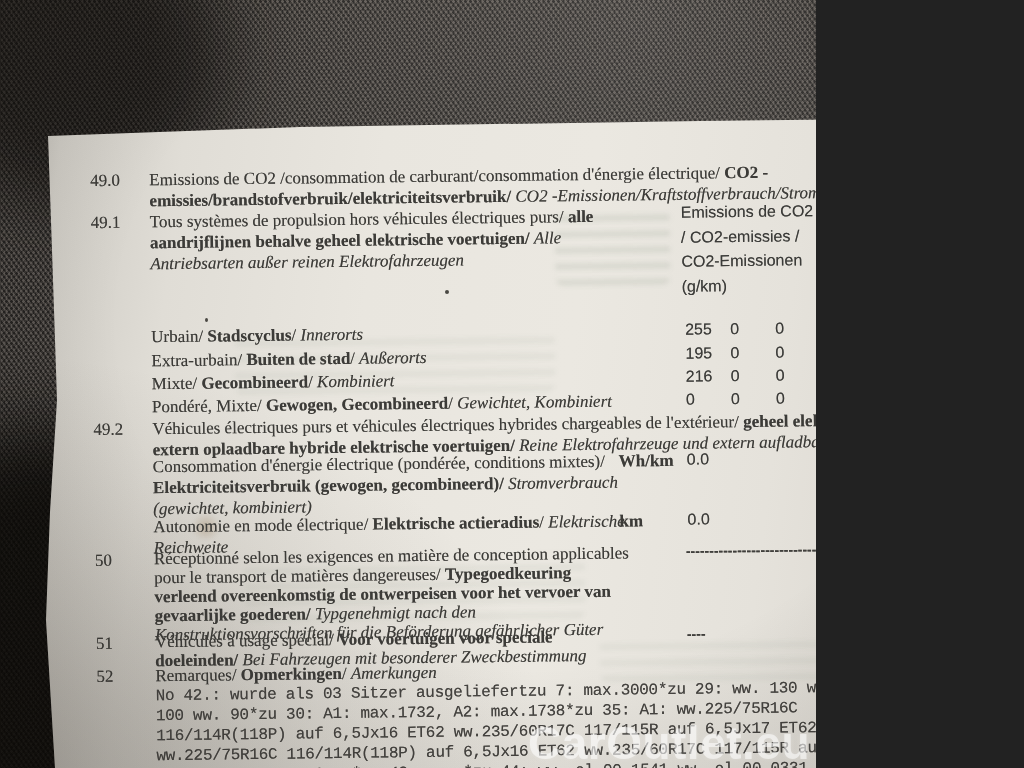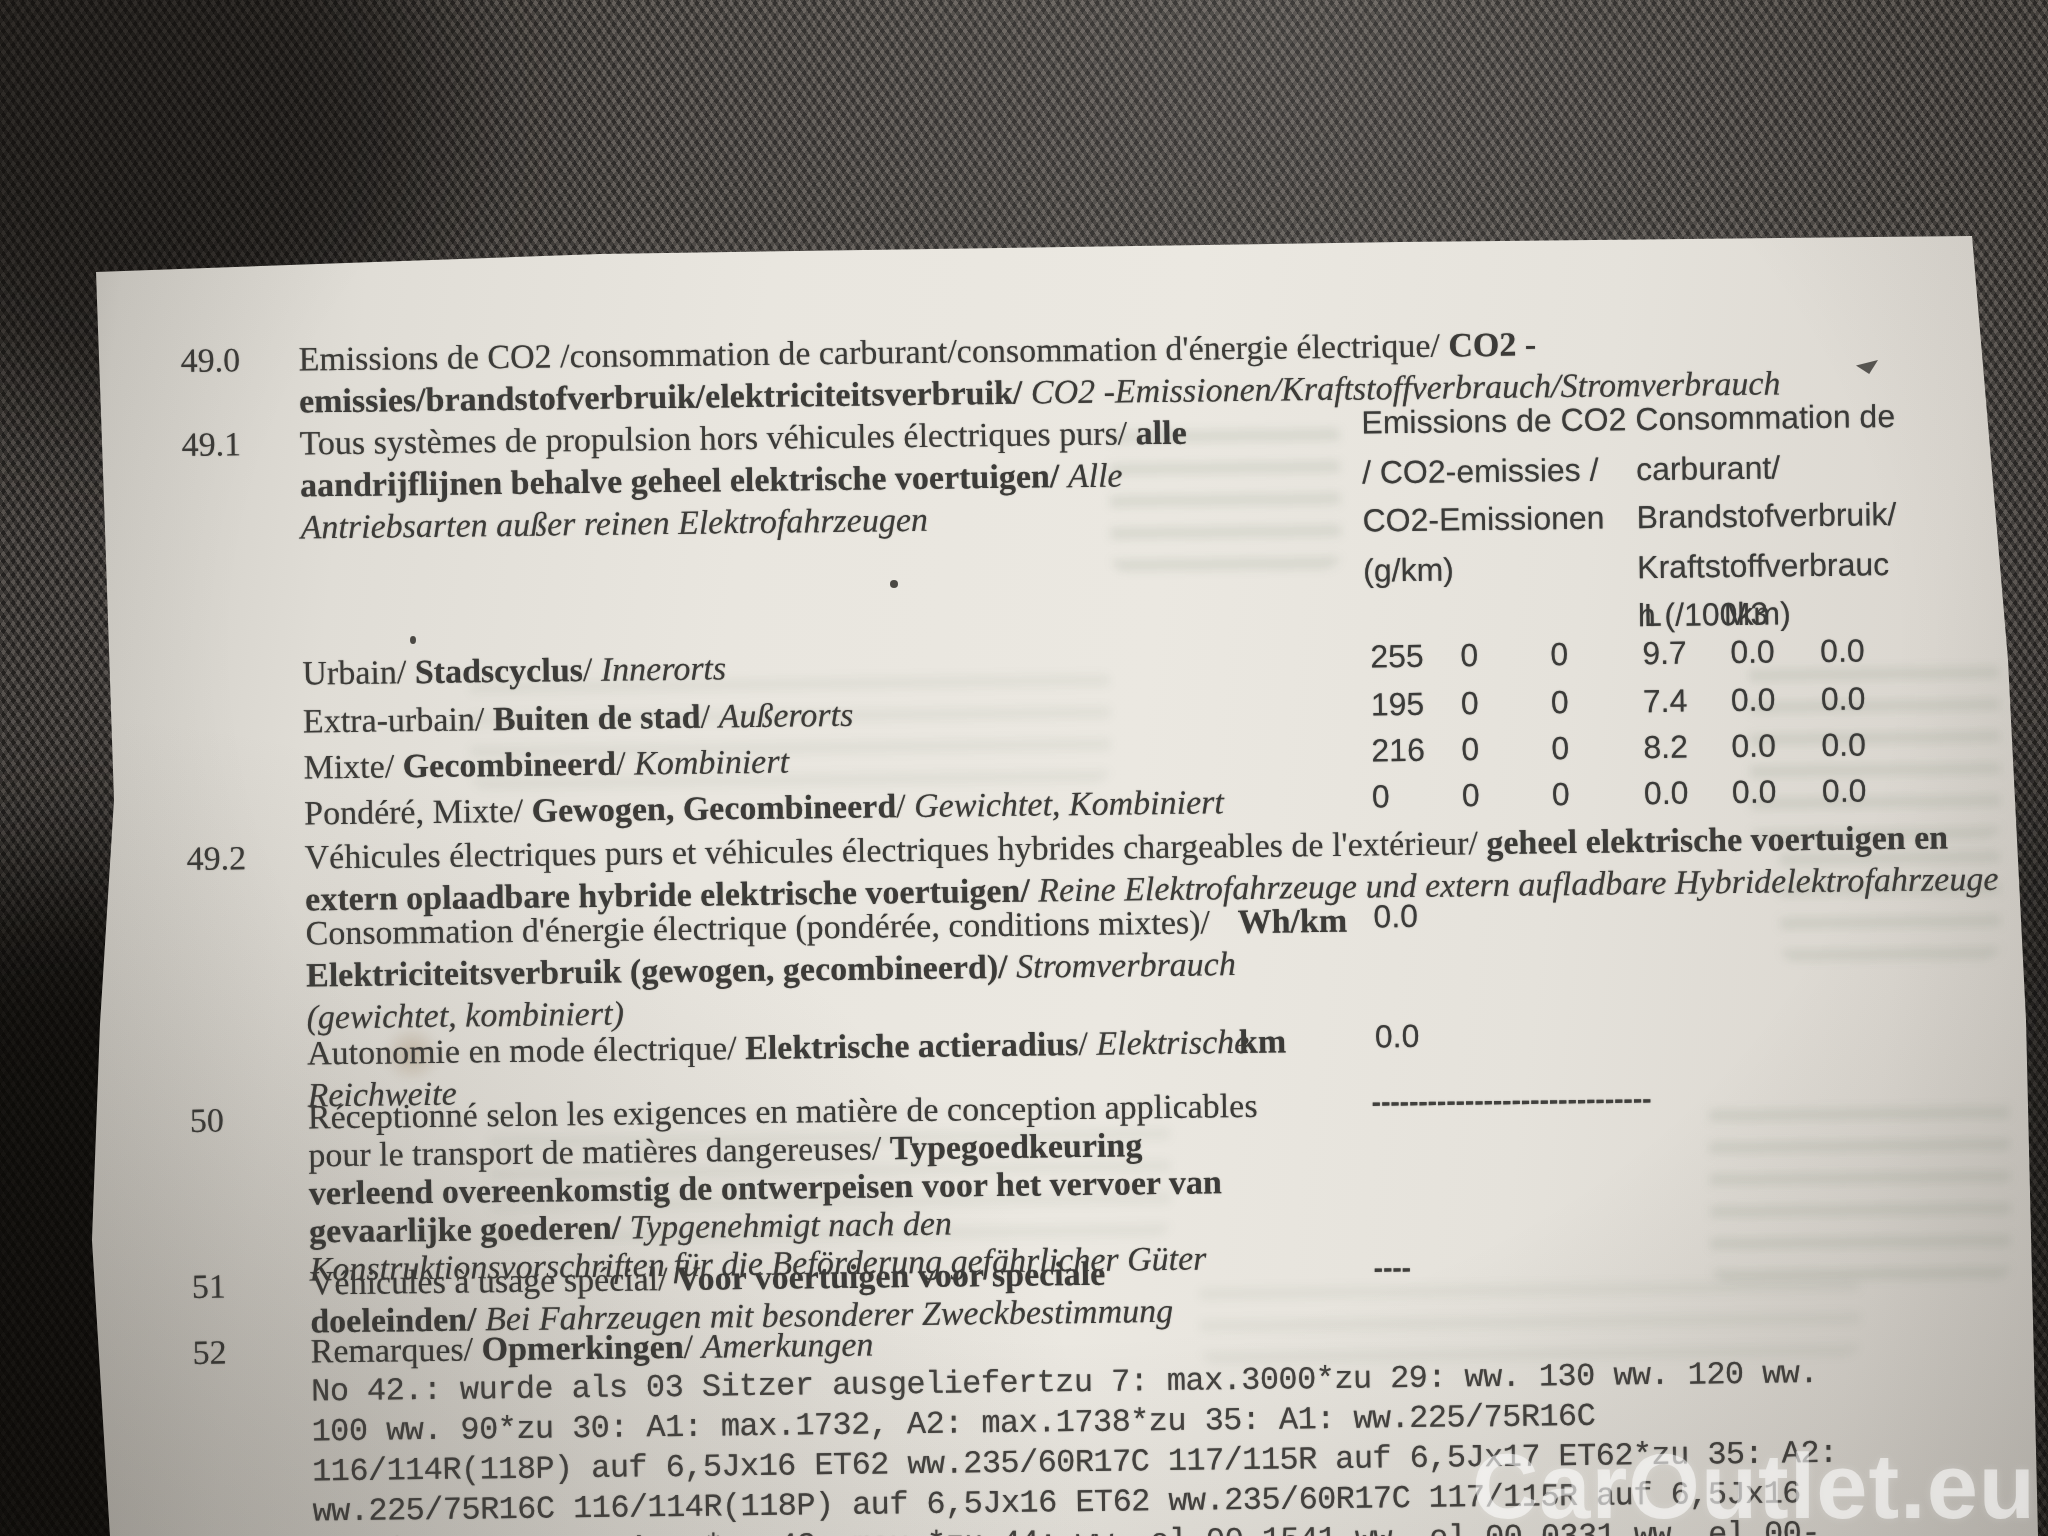--- a/index.html
+++ b/index.html
@@ -1,16 +1,16 @@
 <!DOCTYPE html>
 <html><head>
 <meta charset="utf-8">
 <style>
   html,body{margin:0;padding:0;background:#222;}
-  .stage{position:relative;width:1024px;height:768px;overflow:hidden;
+  .stage{position:relative;width:816px;height:768px;overflow:hidden;
          font-family:"Liberation Serif",serif;}
   .abs{position:absolute;}
   
   .fabric{left:0;top:0;width:1024px;height:768px;
     background:
       radial-gradient(ellipse at 62% 2%, rgba(255,255,255,0.10), rgba(255,255,255,0) 55%),
       repeating-linear-gradient(55deg, rgba(0,0,0,0.30) 0 2px, rgba(150,143,136,0.16) 2px 4px),
       repeating-linear-gradient(-55deg, rgba(0,0,0,0.28) 0 2px, rgba(140,133,126,0.14) 2px 4px),
       linear-gradient(180deg,#514c47 0%,#474340 45%,#3b3733 100%);
   }

